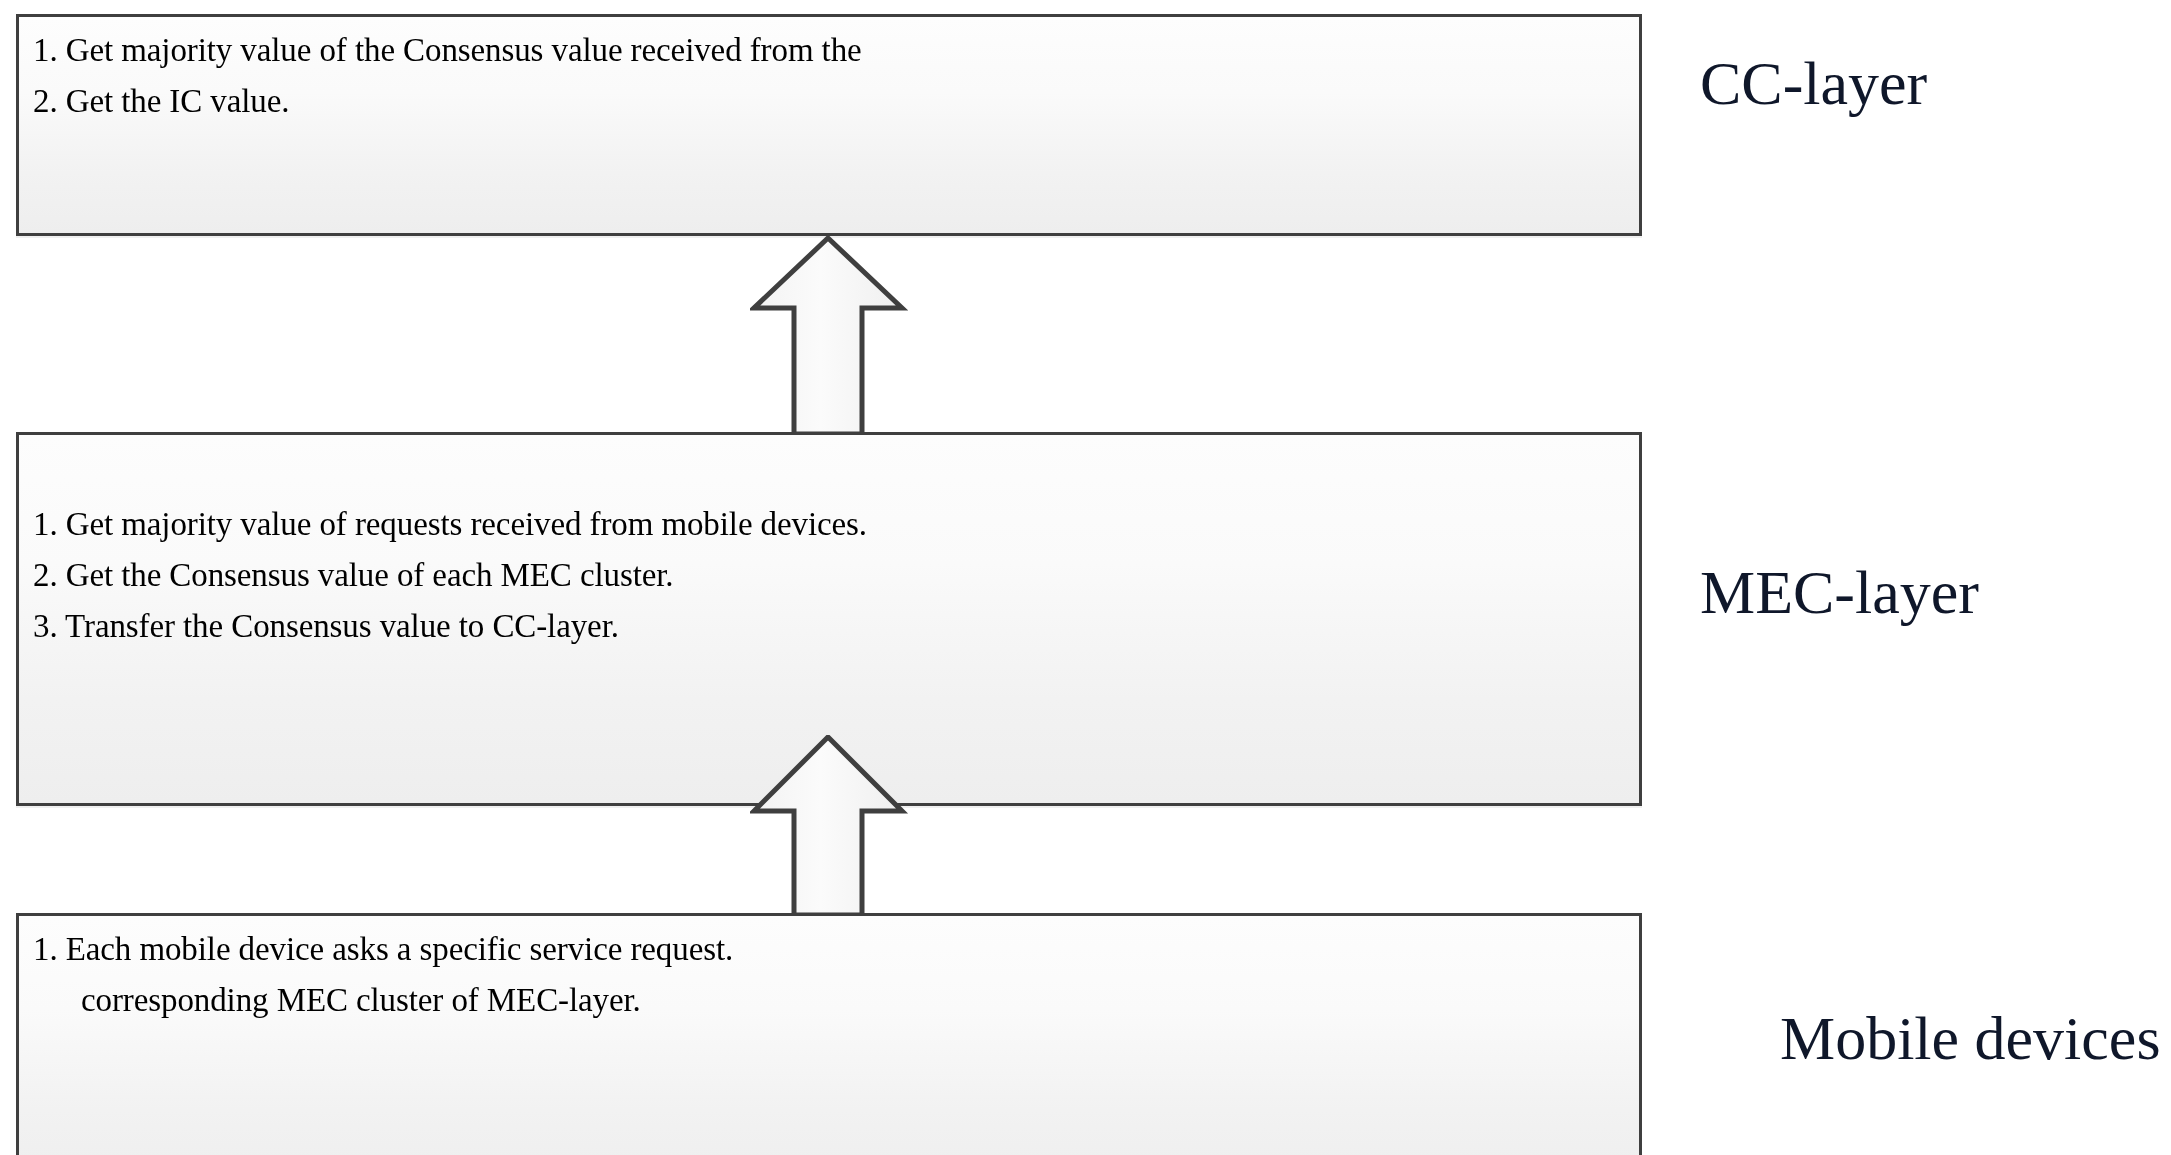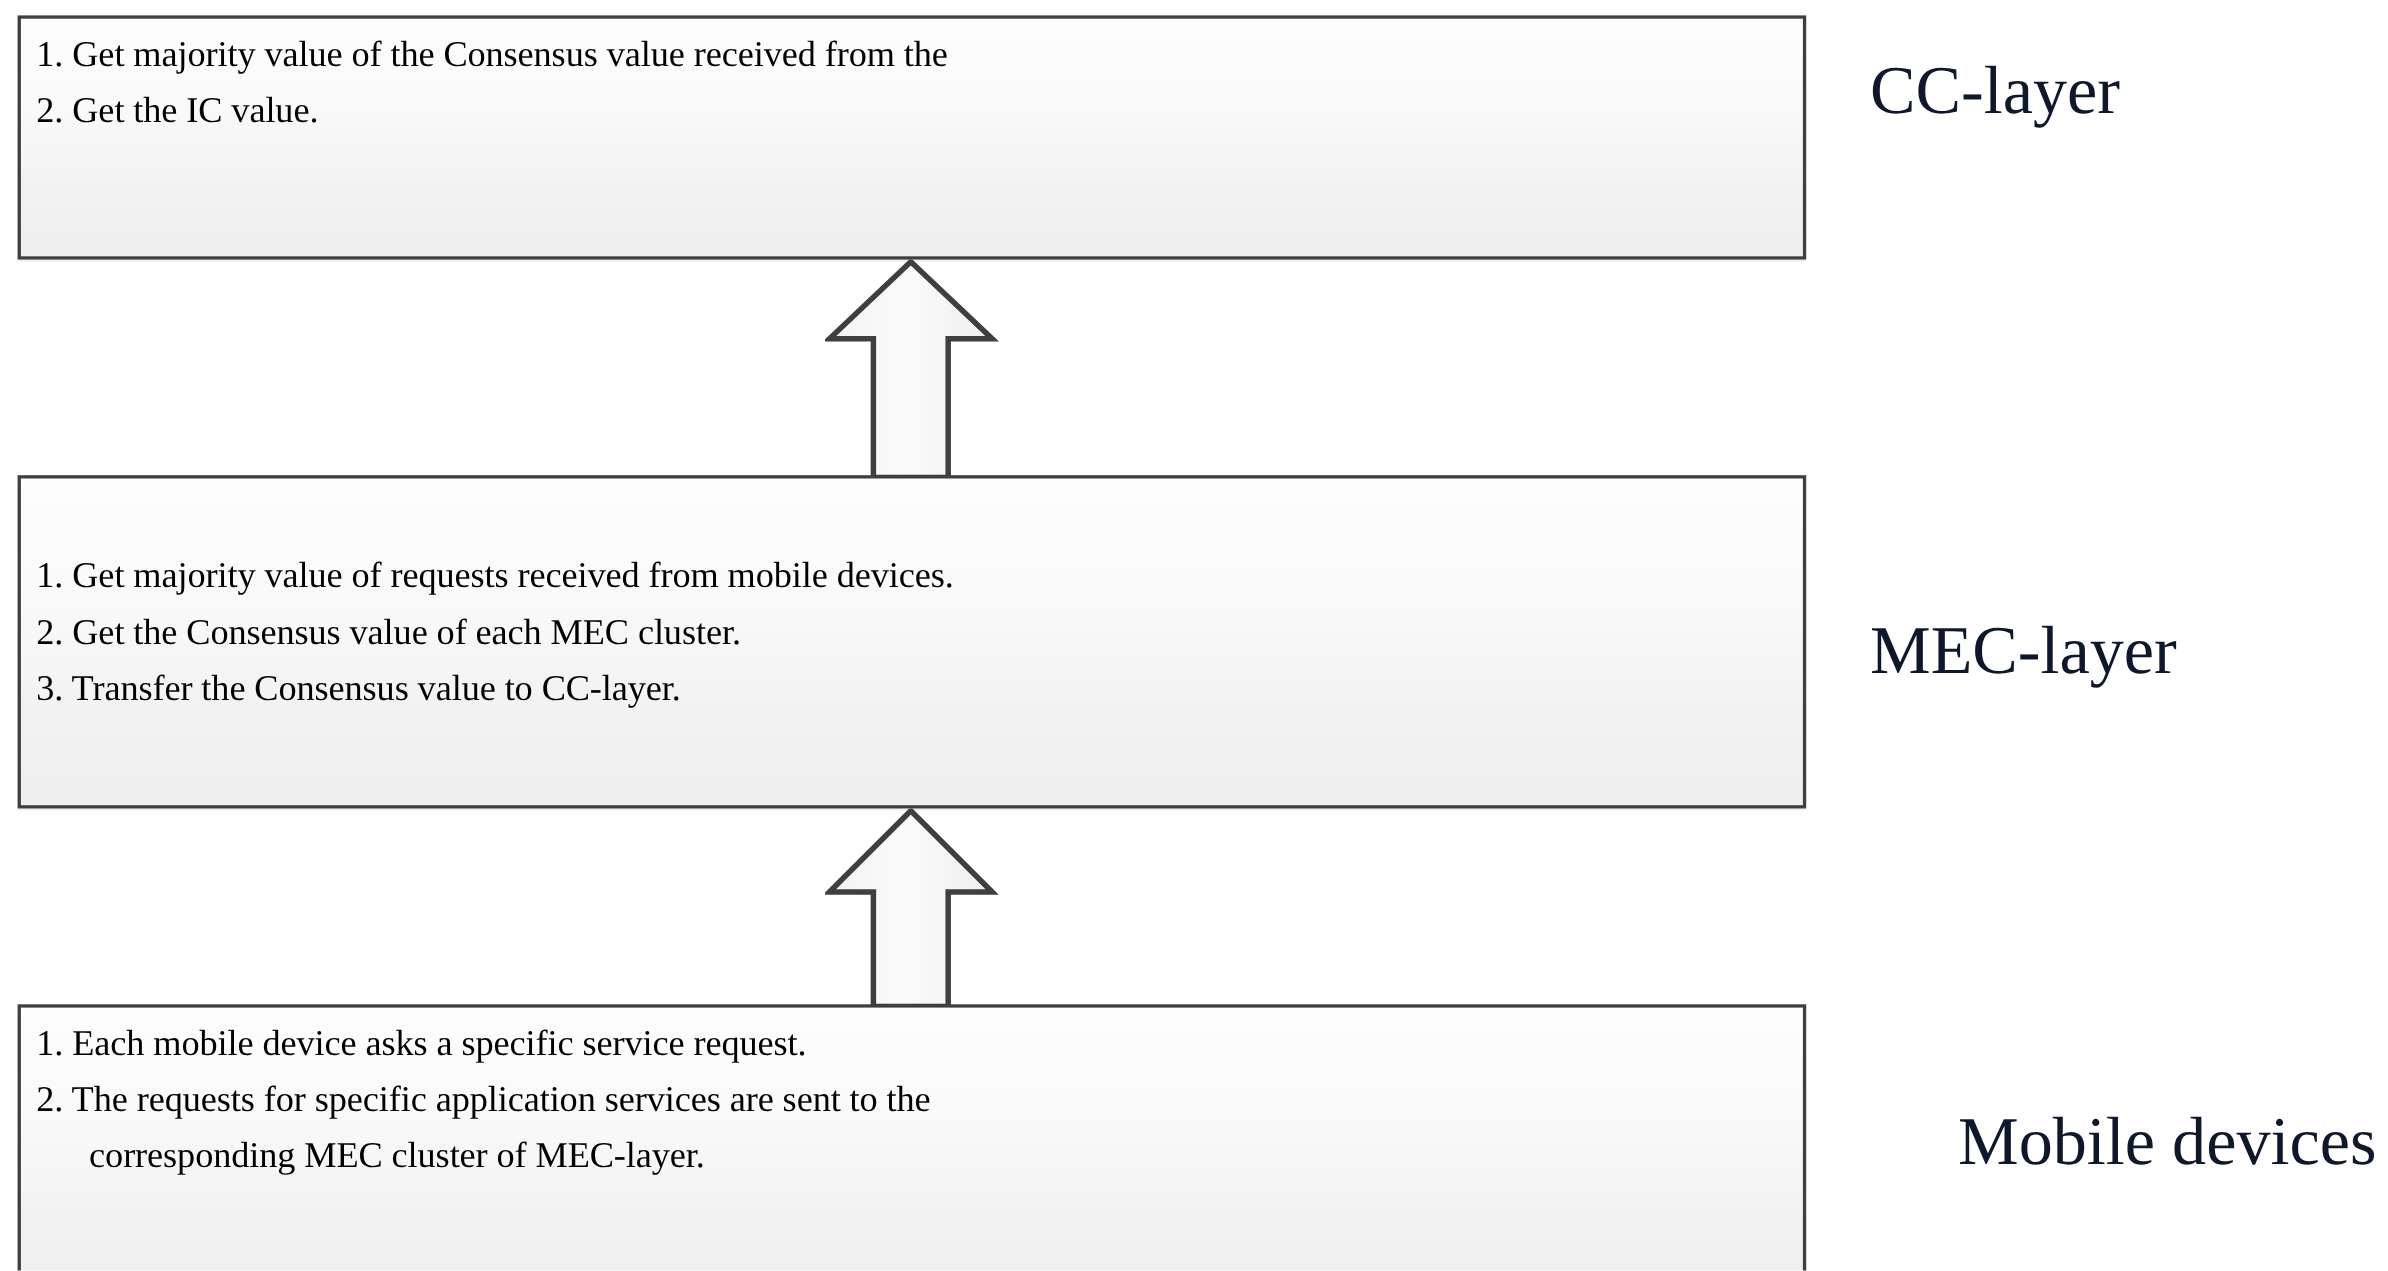--- a/index.html
+++ b/index.html
@@ -57,21 +57,21 @@
     top: 14px;
     width: 1626px;
     height: 222px;
   }
   #box-cc .box-inner { top: 8px; }
 
   #box-mec {
     left: 16px;
     top: 432px;
     width: 1626px;
-    height: 303px;
+    height: 374px;
   }
   #box-mec .box-inner { top: 64px; }
 
   #box-mobile {
     left: 16px;
     top: 913px;
     width: 1626px;
     height: 274px;
   }
   #box-mobile .box-inner { top: 8px; }
@@ -150,21 +150,20 @@
           <stop offset="100%" stop-color="#efefef"></stop>
         </linearGradient>
       </defs>
       <polygon points="78,2 152,76 112,76 112,180 44,180 44,76 4,76" fill="url(#arrowGradB)" stroke="#3f3f3f" stroke-width="5" stroke-linejoin="miter"></polygon>
     </svg>
   </div>
 
   <div class="layer-box" id="box-mobile">
     <div class="box-inner">
       <span class="step-line">1. Each mobile device asks a specific service request.</span>
-      <span class="step-line">2. The requests for specific application services are sent to the</span>
       <span class="step-line cont">corresponding MEC cluster of MEC-layer.</span>
     </div>
   </div>
 
   <div class="layer-label" id="label-cc">CC-layer</div>
   <div class="layer-label" id="label-mec">MEC-layer</div>
   <div class="layer-label" id="label-mobile">Mobile devices</div>
 
 </div>
 

